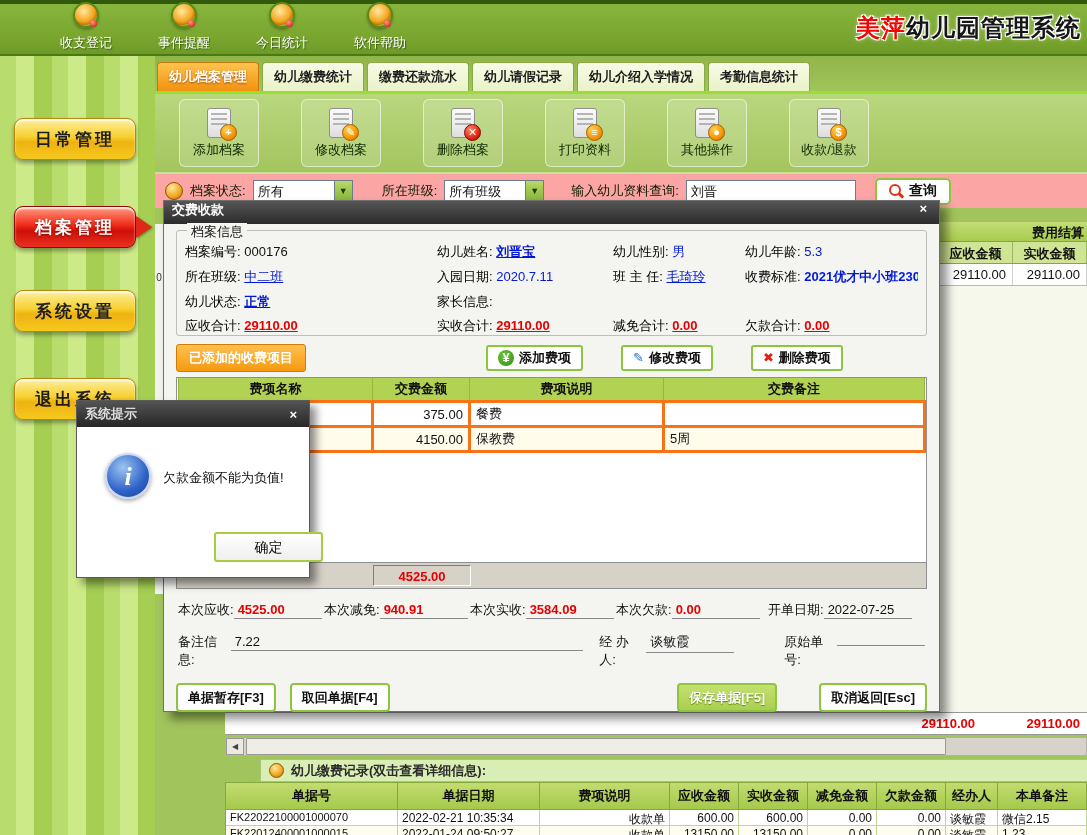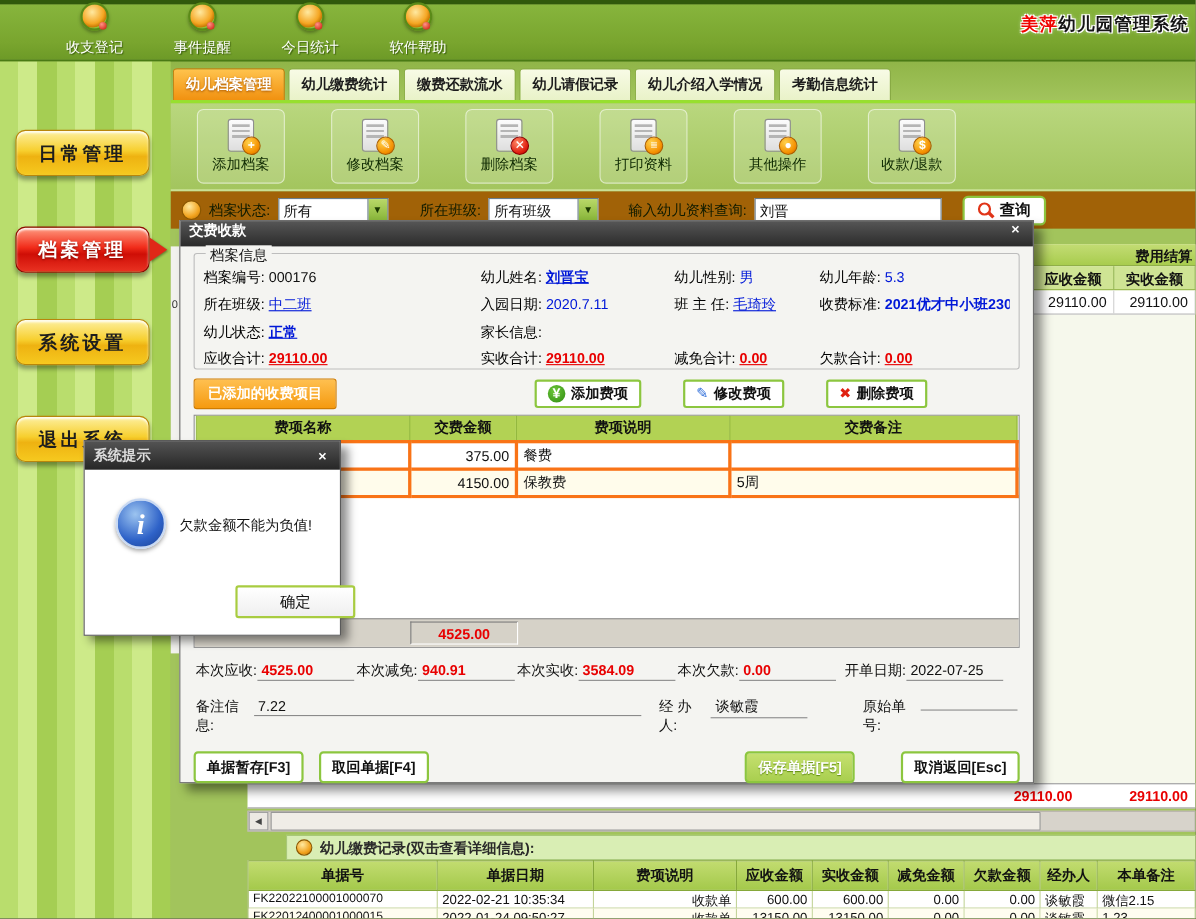--- a/index.html
+++ b/index.html
@@ -11,21 +11,21 @@
   .topbar{height:56px;background:linear-gradient(#87b53d,#79a52e 70%,#6d9a27);
     border-top:4px solid #30590c;border-bottom:2px solid #4a7a14;display:flex;align-items:flex-start;position:relative;}
   .top-item{display:flex;flex-direction:column;align-items:center;width:64px;margin-top:0;cursor:pointer;}
   .orb{width:26px;height:26px;border-radius:50%;margin-top:-2px;
     background:radial-gradient(circle at 40% 32%,#ffe9a0,#f5a623 52%,#c97a05 68%,#8cc33a 72%,#4c7a10);
     border:2px solid #5a8a18;position:relative;box-shadow:0 2px 3px rgba(0,0,0,.3);}
   .orb::after{content:"";position:absolute;width:7px;height:7px;border-radius:50%;right:0;bottom:-1px;
     background:radial-gradient(circle at 35% 30%,#ff9585,#c80f00);}
   .top-item .t-label{margin-top:6px;color:#fff;font-size:13px;text-shadow:1px 1px 1px #3a5c0e;white-space:nowrap;}
   .top-items{display:flex;gap:34px;padding-left:54px;}
-  .app-title{position:absolute;right:6px;top:8px;font-size:16px;font-weight:bold;letter-spacing:1px;
+  .app-title{position:absolute;right:6px;top:8px;font-size:24px;font-weight:bold;letter-spacing:1px;
     text-shadow:-1px -1px 0 #fff,1px -1px 0 #fff,-1px 1px 0 #fff,1px 1px 0 #fff,0 0 4px #fff;}
   .app-title .brand{color:#f00500;}
   .app-title .rest{color:#161616;}
 
   
   .layout{display:flex;height:779px;}
   .sidebar{width:155px;flex:none;position:relative;
     background:repeating-linear-gradient(90deg,#b9dd6d 0 16px,#cdea89 16px 34px,#a5ce53 34px 52px);}
   .side-btn{width:122px;height:42px;margin-left:14px;border-radius:9px;border:1px solid #b8860b;
     background:linear-gradient(#fdf0a0,#f7cf2e 45%,#eeb211 58%,#f6c91f);
@@ -54,21 +54,21 @@
   .doc{width:24px;height:30px;background:linear-gradient(#fcfcfc,#dedede);border:1px solid #8f8f8f;border-radius:3px;position:relative;}
   .doc::before{content:"";position:absolute;left:3px;right:3px;top:4px;height:15px;
     background:repeating-linear-gradient(#b5b5b5 0 2px,transparent 2px 5px);}
   .badge{position:absolute;right:-7px;bottom:-4px;width:17px;height:17px;border-radius:50%;
     background:radial-gradient(circle at 35% 30%,#ffd24d,#f59000 65%,#c86400);border:1px solid #a85d00;
     color:#fff;font-size:11px;font-weight:bold;line-height:15px;text-align:center;}
   .badge.red{background:radial-gradient(circle at 35% 30%,#ff8866,#e02010 65%,#a00000);border-color:#8c0000;}
   .toolbtn .b-label{font-size:13px;color:#0d2800;white-space:nowrap;}
 
   
-  .filterbar{height:34px;background:#a16207;display:flex;align-items:center;gap:7px;padding-left:10px;font-size:13px;}
+  .filterbar{height:34px;background:#fca5a5;display:flex;align-items:center;gap:7px;padding-left:10px;font-size:13px;}
   .ball{width:18px;height:18px;border-radius:50%;background:radial-gradient(circle at 38% 30%,#ffe9a0,#f2a31e 60%,#b96f00);
     border:1px solid #8a5600;flex:none;}
   .flabel{white-space:nowrap;color:#0d1a00;}
   .selectbox{width:100px;height:22px;background:#fff;border:1px solid #6a7d8c;display:flex;align-items:stretch;cursor:pointer;}
   .selectbox .sel-text{flex:1;padding:2px 4px;white-space:nowrap;overflow:hidden;}
   .selectbox .sel-caret{width:18px;background:linear-gradient(#b9d868,#86b438);border-left:1px solid #6a7d8c;
     color:#1c3a00;font-size:9px;display:flex;align-items:center;justify-content:center;}
   .textinput{width:170px;height:22px;background:#fff;border:1px solid #6a7d8c;padding:2px 4px;cursor:text;}
   .search-btn{height:27px;padding:0 12px;background:#fff;border:2px solid #8cc63f;border-radius:5px;
     display:flex;align-items:center;gap:5px;font-size:14px;font-weight:bold;cursor:pointer;margin-left:12px;}

